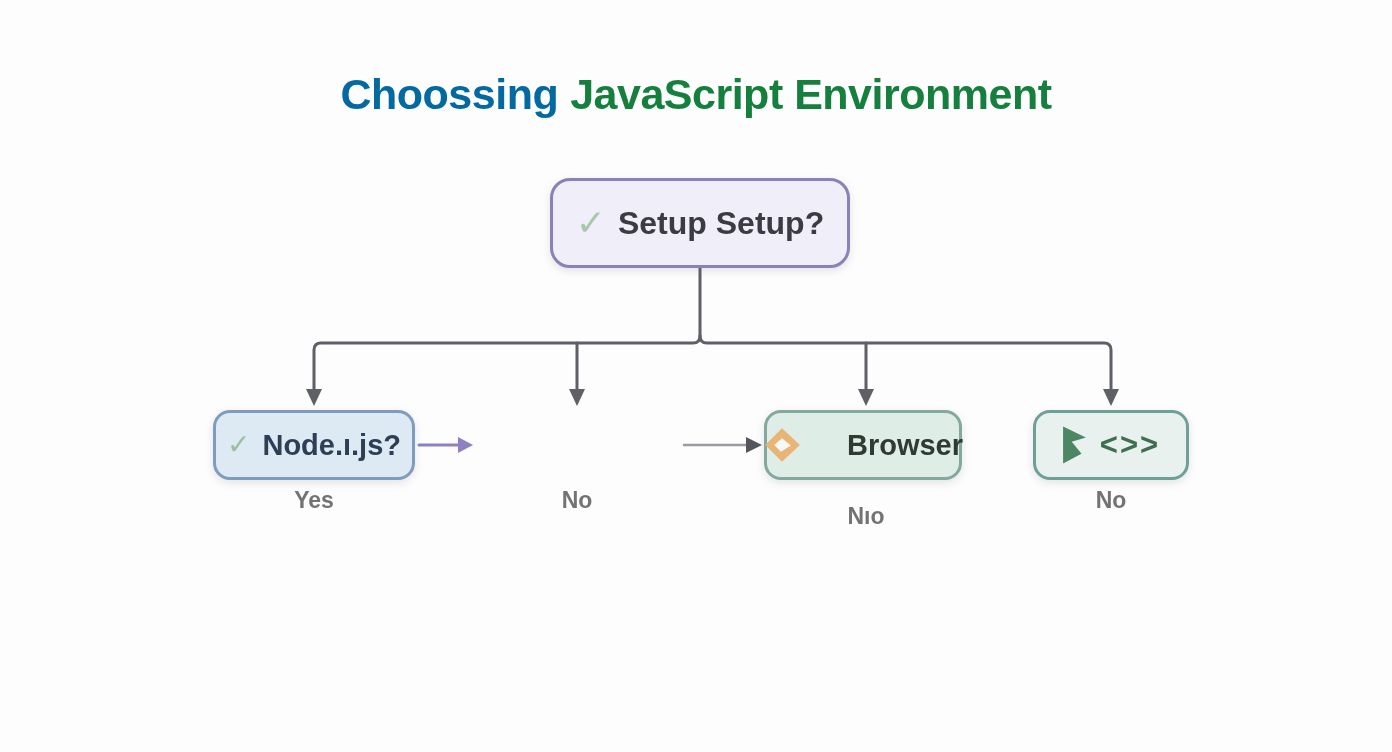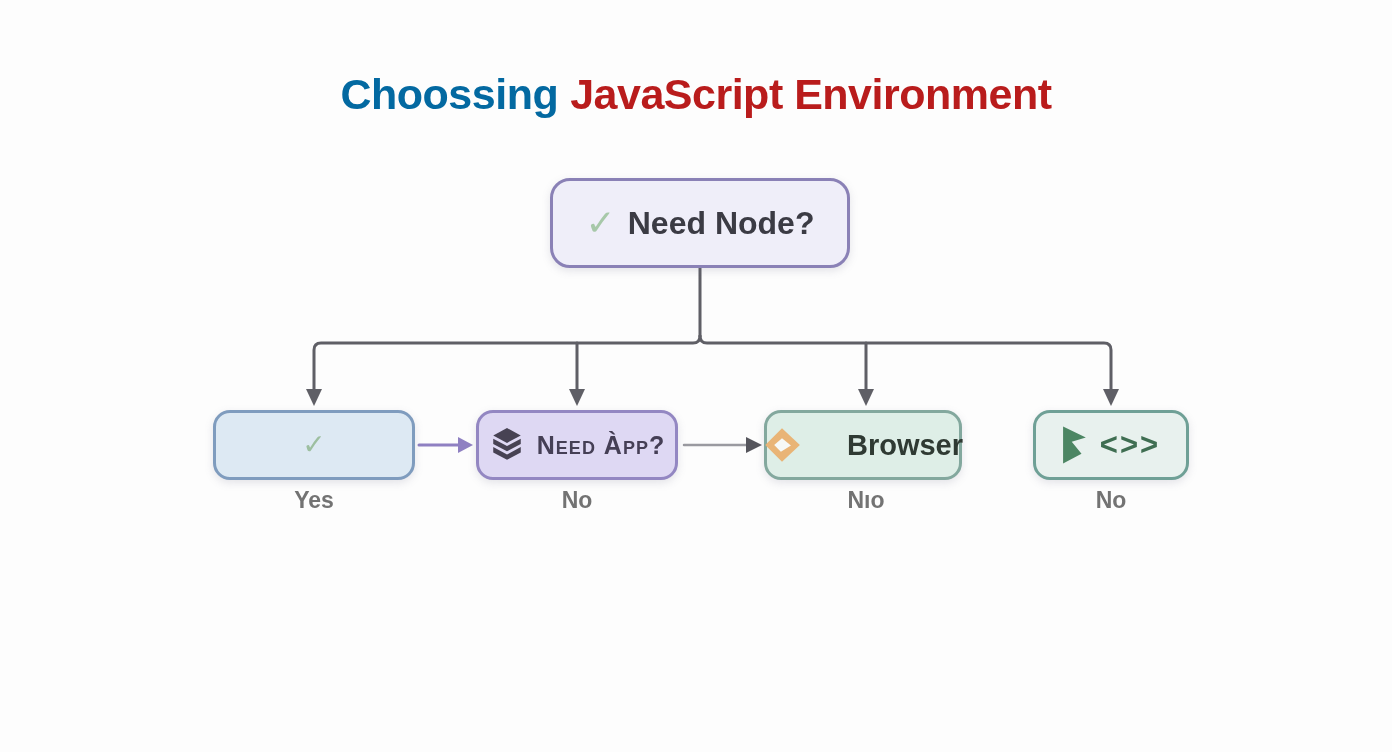--- a/index.html
+++ b/index.html
@@ -9,21 +9,21 @@
     background:#fdfdfd;
     overflow:hidden;
     font-family:"Liberation Sans","DejaVu Sans",sans-serif;
   }
   .title{
     position:absolute;top:70px;left:0;width:100%;
     margin:0;text-align:center;
     font-size:43px;font-weight:bold;letter-spacing:-0.5px;
   }
   .title .muted{color:#0369a1;margin-right:12px;}
-  .title .dark{color:#b91c1c;}
+  .title .dark{color:#15803d;}
   .connectors{position:absolute;top:0;left:0;pointer-events:none;}
   .node{
     position:absolute;
     display:flex;align-items:center;justify-content:center;gap:12px;
     box-sizing:border-box;
     box-shadow:0 3px 9px rgba(110,110,140,0.18);
   }
   .node .check{font-weight:bold;line-height:1;}
   .node .label{white-space:nowrap;}
   .root{
@@ -40,21 +40,21 @@
   .n2{left:476px;width:202px;background:#ded8f3;border:3px solid #9387c2;}
   .n2 .label{font-size:25px;font-variant:small-caps;letter-spacing:1px;color:#453f55;}
   .n3{left:764px;width:198px;background:#deeee7;border:3px solid #83a89e;gap:46px;}
   .n3 .label{color:#2f3a33;}
   .n4{left:1033px;width:156px;background:#e8f1ee;border:3px solid #6fa096;}
   .n4 .label{color:#3f6e52;letter-spacing:2px;font-size:31px;}
   .branch-label{
     position:absolute;top:487px;transform:translateX(-50%);
     font-size:23px;font-weight:600;color:#737373;
   }
-  .bl1{left:314px;} .bl2{left:577px;} .bl3{left:866px;} .bl4{left:1111px;}
+  .bl1{left:314px;} .bl2{left:577px;} .bl3{left:866px;margin-top:16px;} .bl4{left:1111px;}
   .icon-svg{display:block;flex:0 0 auto;}
 </style>
 </head>
 <body>
 
 <div class="canvas">
 
   <h1 class="title"><span class="muted">Choossing</span><span class="dark">JavaScript Environment</span></h1>
 
   <svg class="connectors" width="1392" height="752" viewBox="0 0 1392 752">
@@ -76,35 +76,28 @@
 
     <path d="M419,445 L459,445" stroke="#8f80c2" stroke-width="3" fill="none" stroke-linecap="round"></path>
     <polygon points="458,437 458,453 473,445" fill="#8f80c2"></polygon>
 
     <path d="M684,445 L748,445" stroke="#9a9aa0" stroke-width="2.5" fill="none" stroke-linecap="round"></path>
     <polygon points="746,437 746,453 762,445" fill="#55555c"></polygon>
   </svg>
 
   <div class="node root">
     <span class="check">✓</span>
-    <span class="label">Need Node?</span>
+    <span class="label">Setup Setup?</span>
   </div>
 
   <div class="node child n1">
     <span class="check">✓</span>
+    <span class="label">Node.ı.js?</span>
   </div>
 
-  <div class="node child n2">
-    <svg class="icon-svg" width="36" height="36" viewBox="0 0 34 34">
-      <polygon points="17,1 30,8 17,15 4,8" fill="#474253"></polygon>
-      <path d="M4,11 L17,18 L30,11 L30,16 L17,23 L4,16 Z" fill="#474253"></path>
-      <path d="M4,19 L17,26 L30,19 L30,24 L17,31 L4,24 Z" fill="#474253"></path>
-    </svg>
-    <span class="label">Need Àpp?</span>
-  </div>
 
   <div class="node child n3">
     <svg class="icon-svg" width="38" height="38" viewBox="0 0 34 34">
       <polygon points="17,2 33,17 17,32 2,17" fill="#e9b476"></polygon>
       <polygon points="17,11 25,17.5 16,23 10,17" fill="#f6f8f6"></polygon>
     </svg>
     <span class="label">Browser</span>
   </div>
 
   <div class="node child n4">

